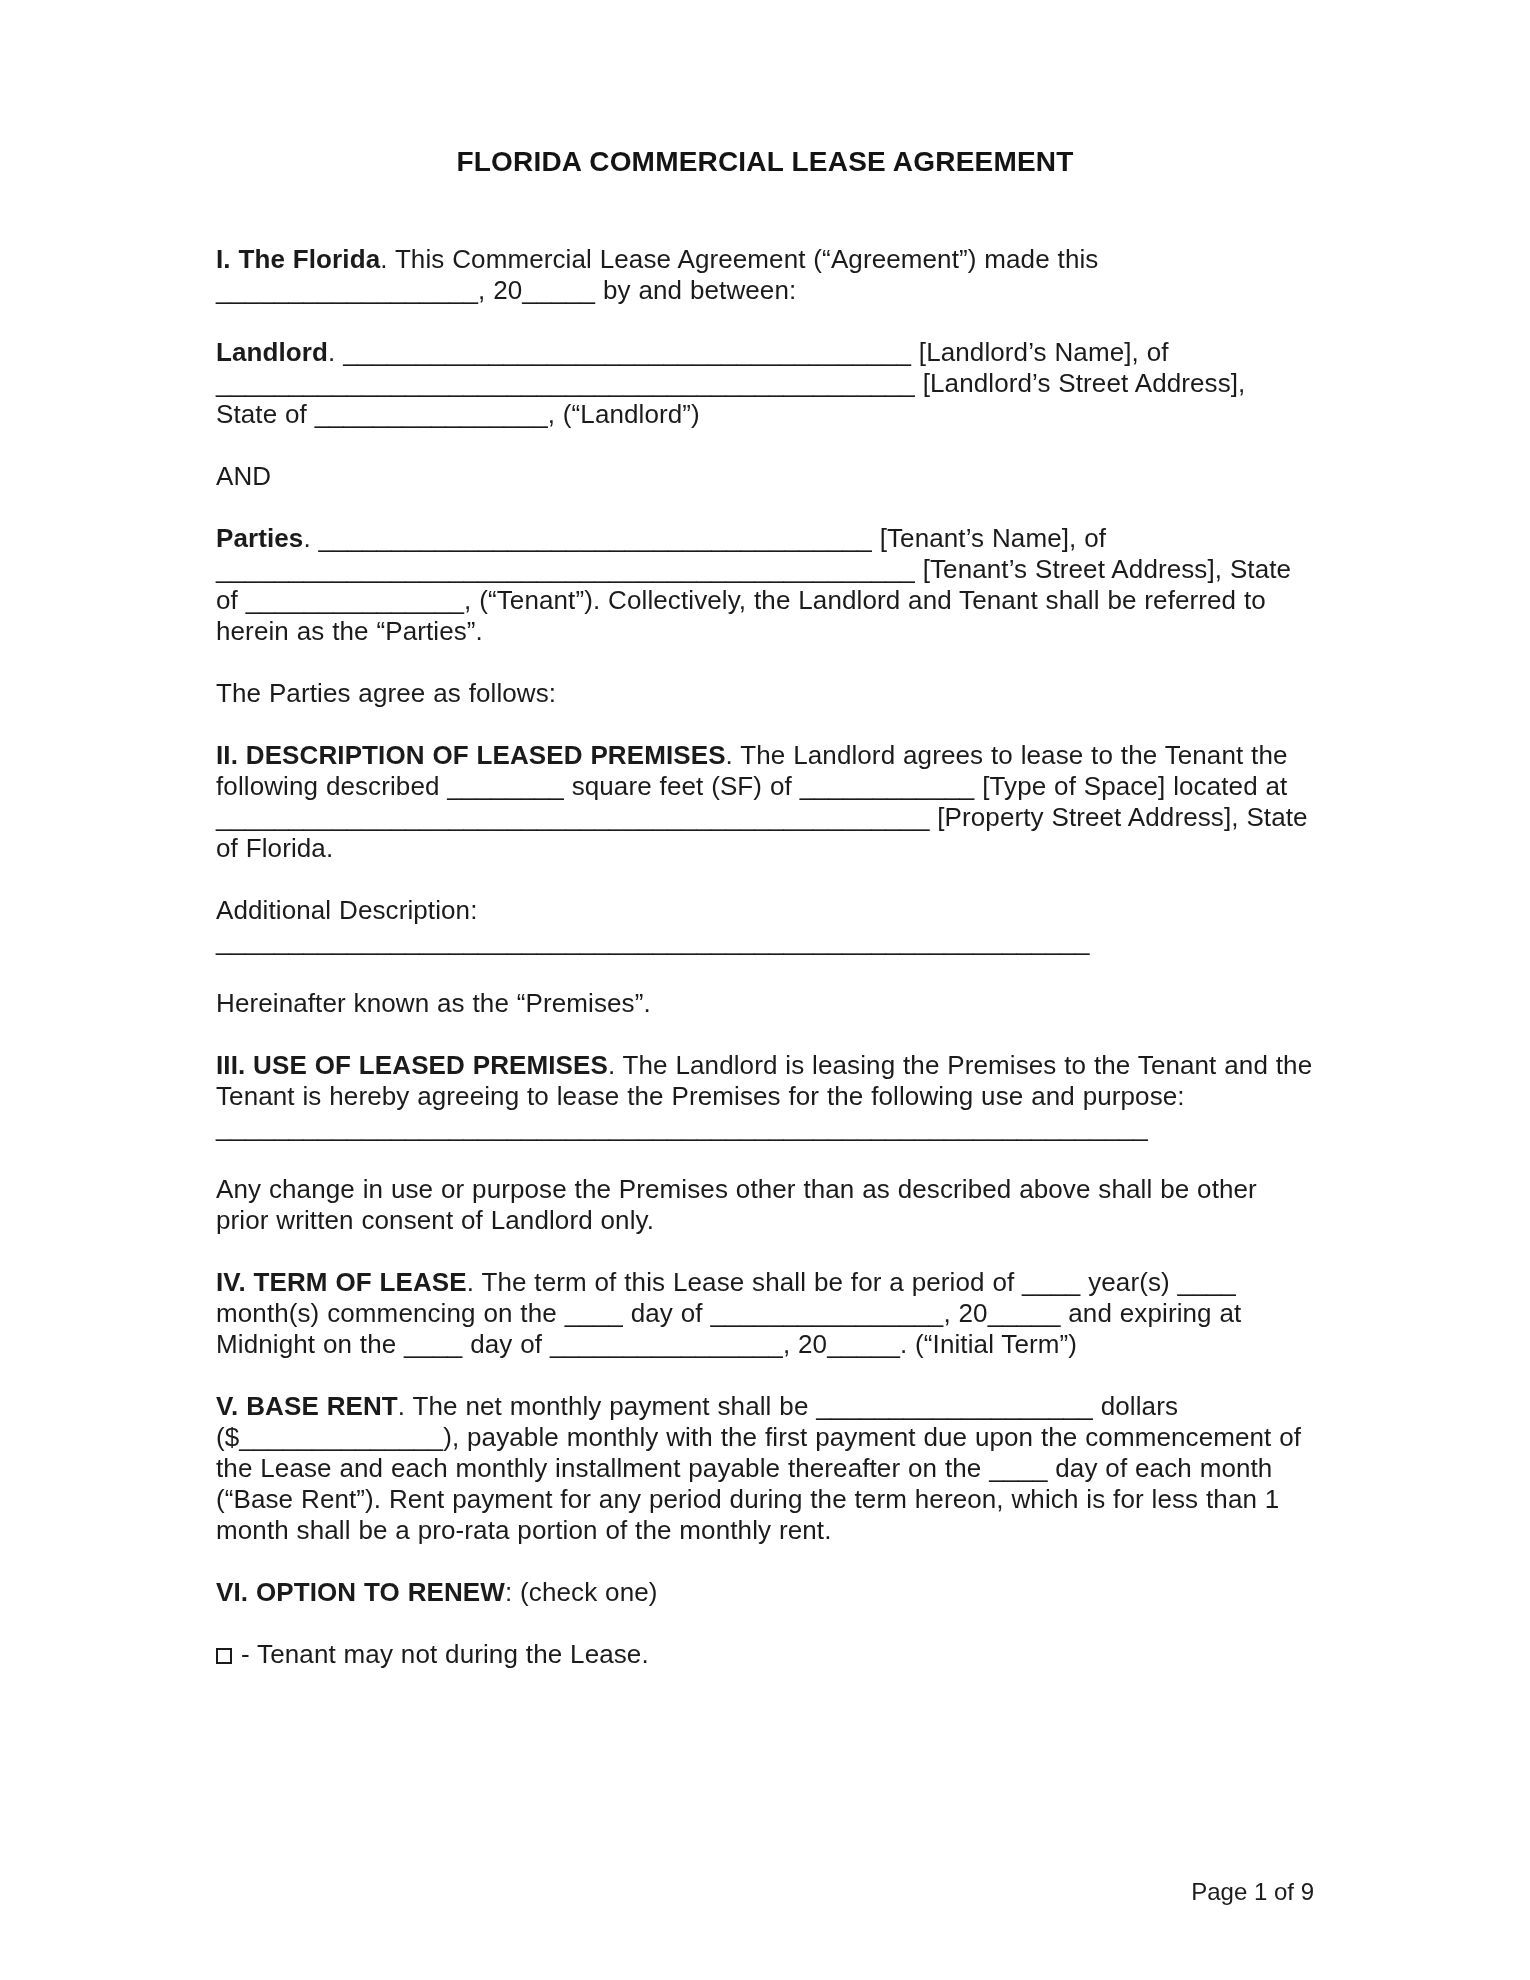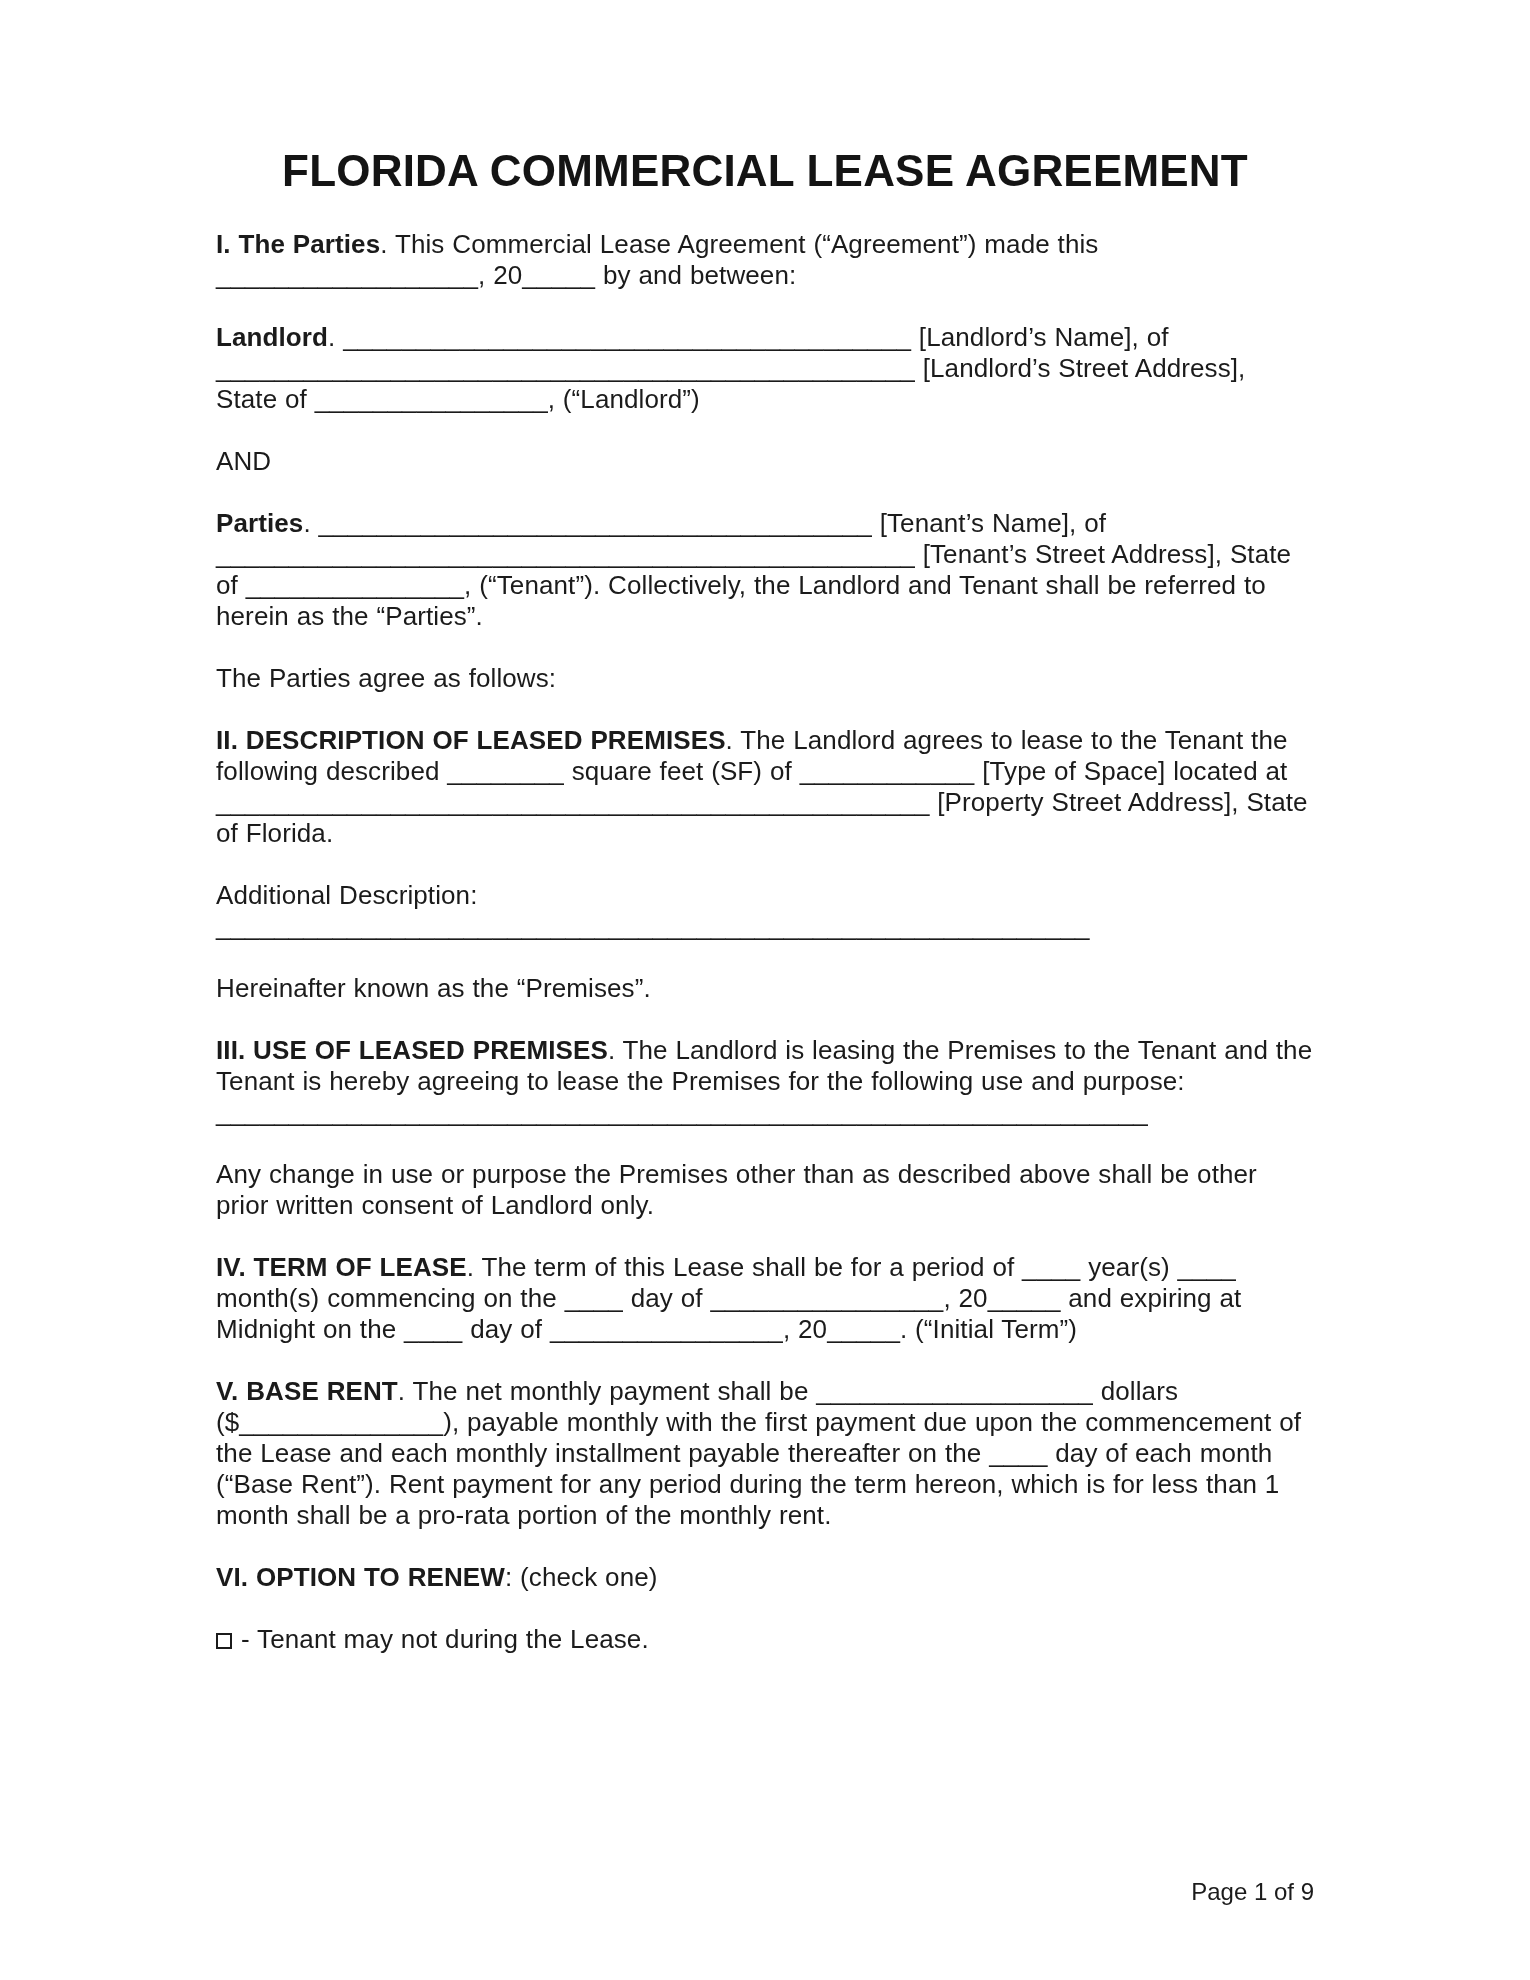--- a/index.html
+++ b/index.html
@@ -4,22 +4,22 @@
 <style>
   * { margin:0; padding:0; box-sizing:border-box; }
   html, body { background:#ffffff; }
   body {
     width:1530px; height:1980px; position:relative; overflow:hidden;
     font-family:"Liberation Sans", sans-serif;
     color:#1b1b1b;
   }
   .page { position:absolute; inset:0; padding:146px 216px 0 216px; background:#ffffff; }
   .doc-title {
-    font-size:44px; font-weight:700; text-align:center;
-    color:#141414; margin-bottom:33px; letter-spacing:0.2px;
+    font-size:28px; font-weight:700; text-align:center;
+    color:#141414; margin-bottom:66px; letter-spacing:0.2px;
   }
   .para {
     font-size:26px; line-height:31px; margin-bottom:31px;
     letter-spacing:0.1px; word-spacing:0.5px;
   }
   .para strong { font-weight:700; }
   .checkbox {
     display:inline-block; width:16px; height:16px;
     border:2px solid #1b1b1b; background:#ffffff;
     margin-right:9px; vertical-align:-1px;
@@ -29,21 +29,21 @@
     font-size:24px; color:#1b1b1b;margin-left:37px;
   }
 </style>
 </head>
 <body>
 
 <div class="page">
 
   <h1 class="doc-title">FLORIDA COMMERCIAL LEASE AGREEMENT</h1>
 
-  <p class="para"><strong>I. The Parties</strong><span>. This Commercial Lease Agreement (“Agreement”) made this __________________, 20_____ by and between:</span></p>
+  <p class="para"><strong>I. The Florida</strong><span>. This Commercial Lease Agreement (“Agreement”) made this __________________, 20_____ by and between:</span></p>
 
   <p class="para"><strong>Landlord</strong><span>. _______________________________________ [Landlord’s Name], of ________________________________________________ [Landlord’s Street Address], State of ________________, (“Landlord”)</span></p>
 
   <p class="para">AND</p>
 
   <p class="para"><strong>Parties</strong><span>. ______________________________________ [Tenant’s Name], of ________________________________________________ [Tenant’s Street Address], State of _______________, (“Tenant”). Collectively, the Landlord and Tenant shall be referred to herein as the “Parties”.</span></p>
 
   <p class="para">The Parties agree as follows:</p>
 
   <p class="para"><strong>II. DESCRIPTION OF LEASED PREMISES</strong><span>. The Landlord agrees to lease to the Tenant the following described ________ square feet (SF) of ____________ [Type of Space] located at _________________________________________________ [Property Street Address], State of Florida.</span></p>

